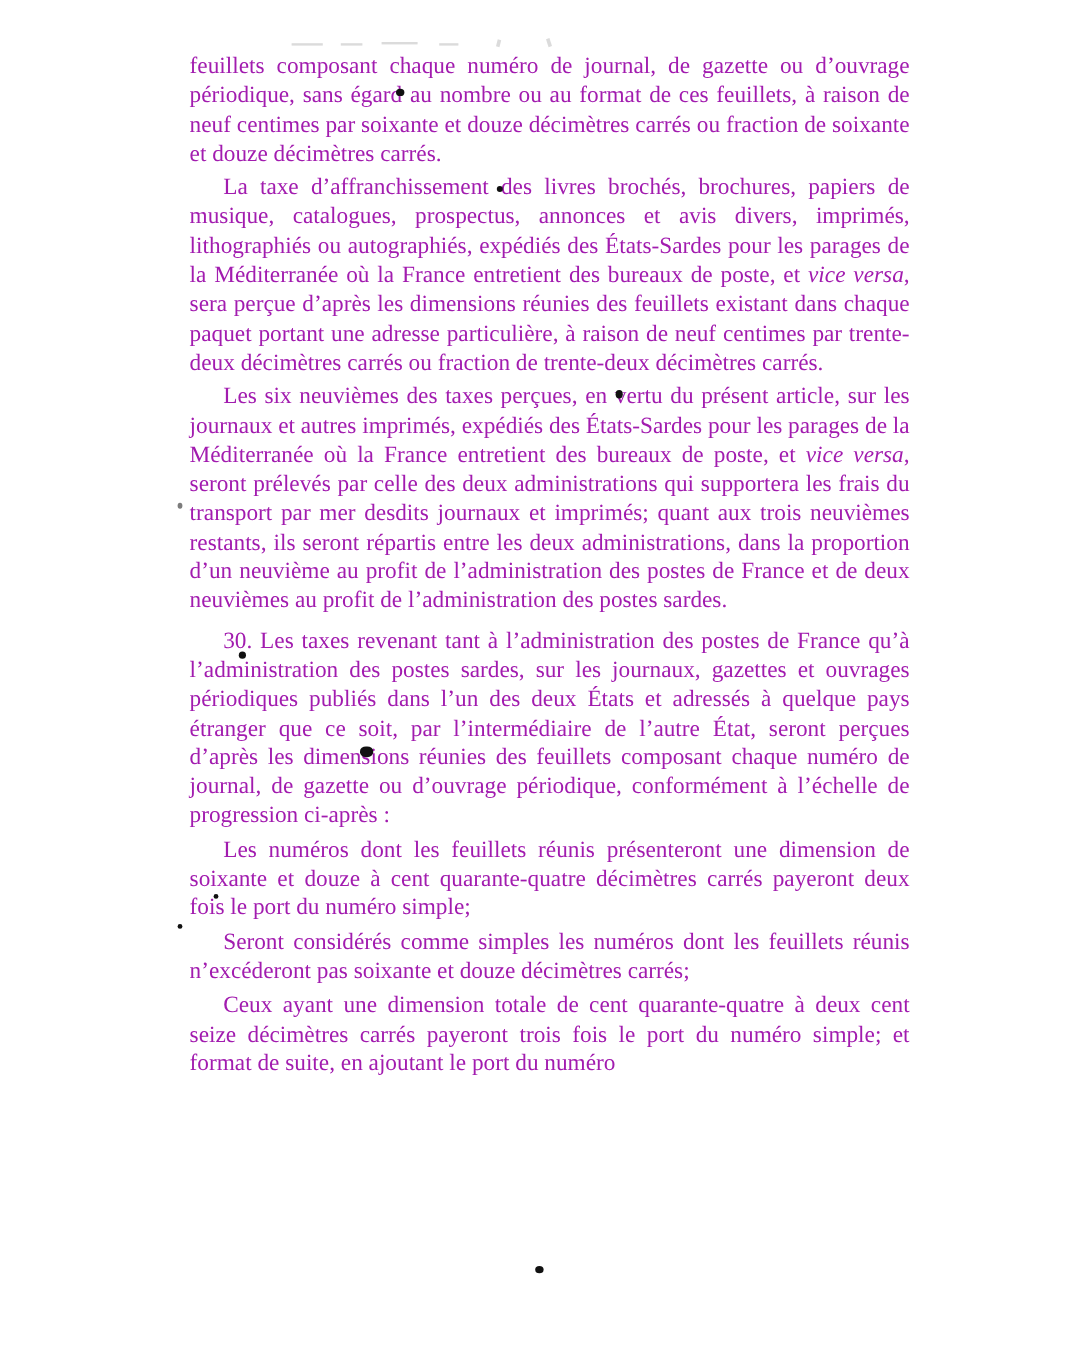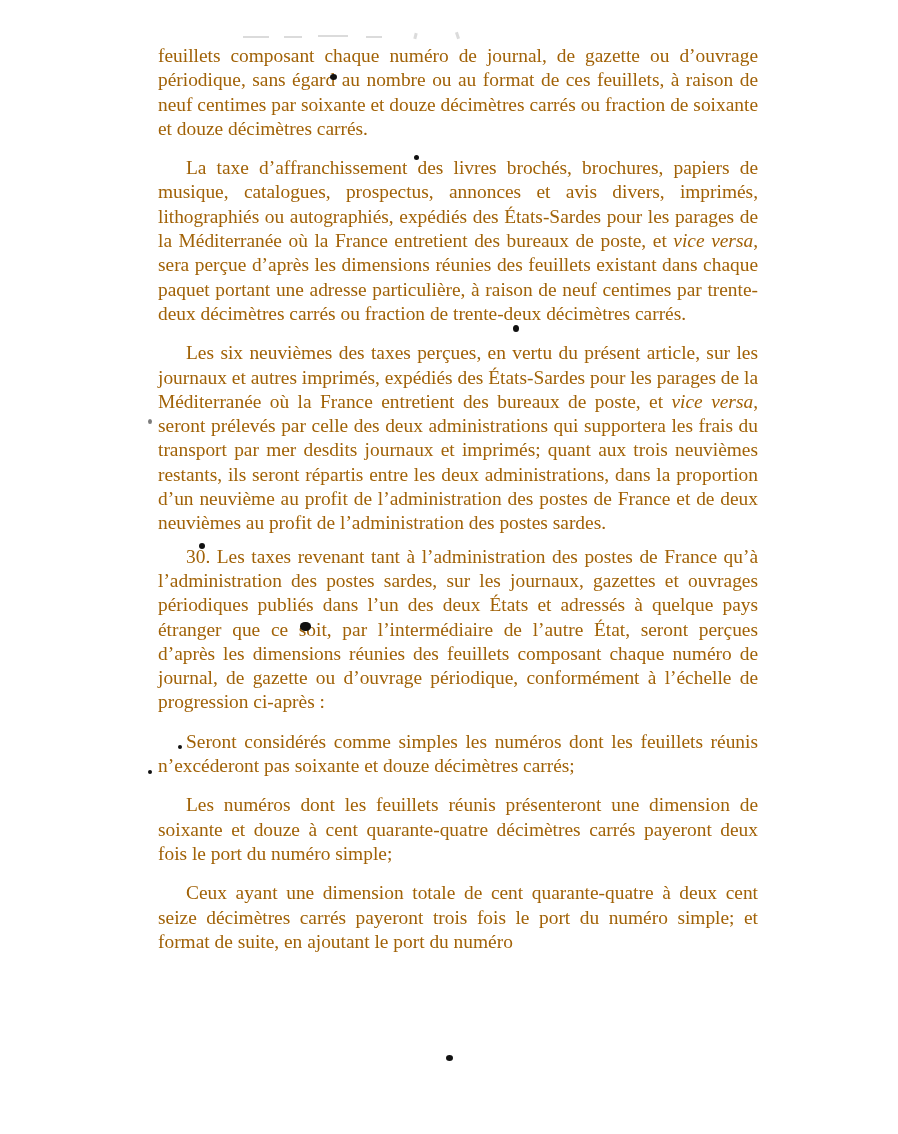--- a/index.html
+++ b/index.html
@@ -30,37 +30,37 @@
   .artifact.a5 { left: 414px; top: 33px; width: 3px;  height: 6px; transform: rotate(14deg); }
   .artifact.a6 { left: 456px; top: 32px; width: 3px;  height: 7px; transform: rotate(-18deg); }
 
   .text-block {
     position: absolute;
     left: 158px;
     top: 44px;
     width: 600px;
     text-align: justify;
     text-justify: inter-word;
-    color: #a16207;
+    color: #a21caf;
     font-size: 19.4px;
     line-height: 24.3px;
     -webkit-font-smoothing: none;
   }
 
   .text-block p {
     margin: 0;
     text-indent: 0;
   }
   
   .text-block p.indent {
     text-indent: 28px;
   }
   
   .text-block p.gap-before {
-    margin-top: 15px;
+    margin-top: 4px;
   }
   .text-block p.gap-before-lg {
     margin-top: 9px;
   }
   
   .text-block p:last-child {
     text-align: justify;
   }
   .it {
     font-style: italic;
@@ -93,22 +93,22 @@
   <div class="artifact a3"></div>
   <div class="artifact a4"></div>
   <div class="artifact a5"></div>
   <div class="artifact a6"></div>
 
   <div class="text-block" id="body-text">
       <p><span>feuillets composant chaque numéro de journal, de gazette ou d’ouvrage périodique, sans égard au nombre ou au format de ces feuillets, à raison de neuf centimes par soixante et douze décimètres carrés ou fraction de soixante et douze décimètres carrés.</span></p>
       <p class="indent gap-before"><span>La taxe d’affranchissement des livres brochés, brochures, papiers de musique, catalogues, prospectus, annonces et avis divers, imprimés, lithographiés ou autographiés, expédiés des États-Sardes pour les parages de la Méditerranée où la France entretient des bureaux de poste, et </span><span class="it">vice versa</span><span>, sera perçue d’après les dimensions réunies des feuillets existant dans chaque paquet portant une adresse particulière, à raison de neuf centimes par trente-deux décimètres carrés ou fraction de trente-deux décimètres carrés.</span></p>
       <p class="indent gap-before"><span>Les six neuvièmes des taxes perçues, en vertu du présent article, sur les journaux et autres imprimés, expédiés des États-Sardes pour les parages de la Méditerranée où la France entretient des bureaux de poste, et </span><span class="it">vice versa</span><span>, seront prélevés par celle des deux administrations qui supportera les frais du transport par mer desdits journaux et imprimés; quant aux trois neuvièmes restants, ils seront répartis entre les deux administrations, dans la proportion d’un neuvième au profit de l’administration des postes de France et de deux neuvièmes au profit de l’administration des postes sardes.</span></p>
       <p class="indent gap-before-lg"><span>30. Les taxes revenant tant à l’administration des postes de France qu’à l’administration des postes sardes, sur les journaux, gazettes et ouvrages périodiques publiés dans l’un des deux États et adressés à quelque pays étranger que ce soit, par l’intermédiaire de l’autre État, seront perçues d’après les dimensions réunies des feuillets composant chaque numéro de journal, de gazette ou d’ouvrage périodique, conformément à l’échelle de progression ci-après :</span></p>
+      <p class="indent gap-before"><span>Les numéros dont les feuillets réunis présenteront une dimension de soixante et douze à cent quarante-quatre décimètres carrés payeront deux fois le port du numéro simple;</span></p>
       <p class="indent gap-before"><span>Seront considérés comme simples les numéros dont les feuillets réunis n’excéderont pas soixante et douze décimètres carrés;</span></p>
-      <p class="indent gap-before"><span>Les numéros dont les feuillets réunis présenteront une dimension de soixante et douze à cent quarante-quatre décimètres carrés payeront deux fois le port du numéro simple;</span></p>
       <p class="indent gap-before"><span>Ceux ayant une dimension totale de cent quarante-quatre à deux cent seize décimètres carrés payeront trois fois le port du numéro simple; et format de suite, en ajoutant le port du numéro</span></p>
     </div>
 
   <div class="blot b1"></div>
   <div class="blot b2"></div>
   <div class="blot b3"></div>
   <div class="blot b4"></div>
   <div class="blot b5"></div>
   <div class="blot b6"></div>
   <div class="blot b7"></div>

